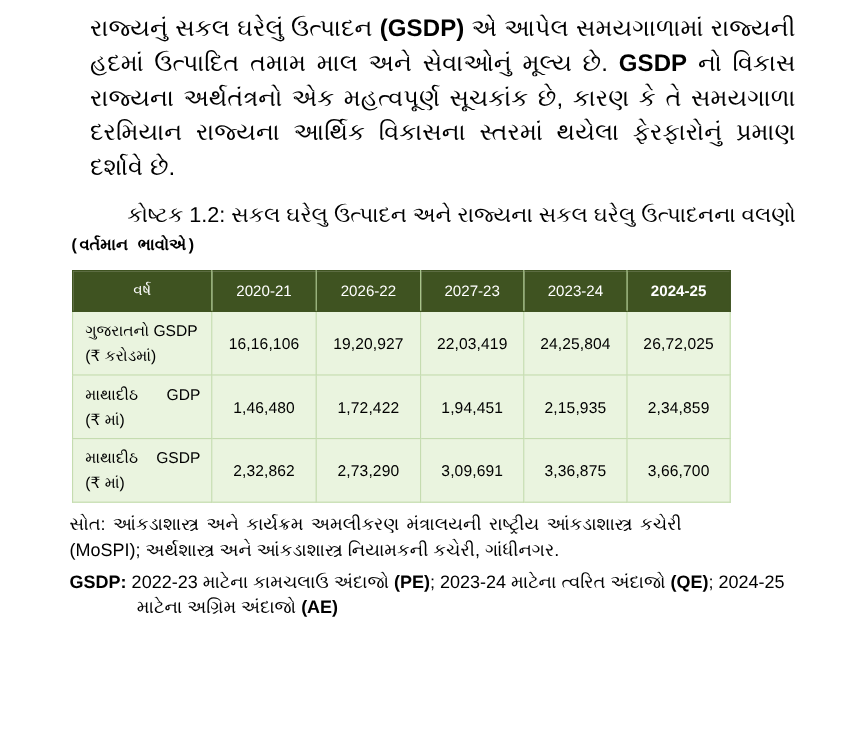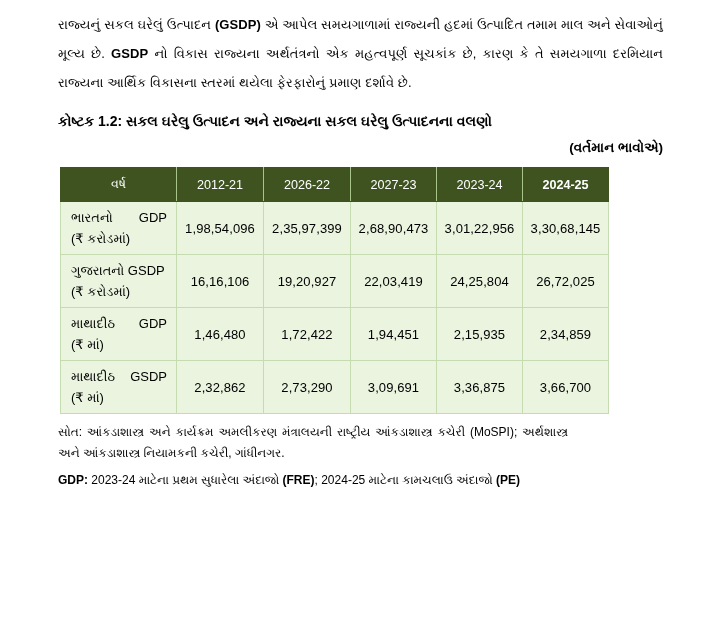--- a/index.html
+++ b/index.html
@@ -17,45 +17,46 @@
   .page {
     position: relative;
     width: 718px;
     height: 618px;
     box-sizing: border-box;
     padding: 10px 55px 0 58px;
   }
 
   
   .para {
-    font-size: 13px;
+    font-size: 20px;
     line-height: 29px;
     text-align: justify;
     text-justify: inter-word;
-    margin: 0 0 6px 0;
+    margin: 0 0 6px 17px;
     letter-spacing: 0.1px;
   }
   .para.p1 { margin-bottom: 11px; }
   .para.p2 { margin-bottom: 12px; }
   .b { font-weight: bold; }
 
   
   .tbl-title {
-    text-align: left;
-    font-size: 14px;
-    font-weight: bold;
+    text-align: right;
+    font-size: 18px;
+    font-weight: normal;
     line-height: 26px;
     margin: 0 0 2px 0;
   }
   .tbl-subtitle {
-    text-align: right;
+    text-align: left;
     font-size: 13.6px;
     font-weight: bold;
     line-height: 24px;
     margin: 0 0 7px 0;
+    font-family: Liberation Mono, monospace;
   }
 
   
   table.gsdp {
     border-collapse: collapse;
     width: 548px;
     margin: 0 0 0 2px;
     table-layout: fixed;
   }
   table.gsdp th,
@@ -101,21 +102,21 @@
   .lbl-line2 { white-space: nowrap; }
   .val-cell {
     text-align: center;
     font-size: 13.1px;
     letter-spacing: 0.1px;
   }
 
   
   .notes {
     margin-top: 8px;
-    font-size: 12px;
+    font-size: 15px;
     line-height: 21px;
   }
   .note-src {
     text-align: justify;
     text-justify: inter-word;
     margin: 0 0 6px 0;
     padding-right: 95px;
   }
   .note-line {
     margin: 0 0 5px 0;
@@ -140,42 +141,28 @@
       <col style="width:116px">
       <col style="width:87px">
       <col style="width:87px">
       <col style="width:86px">
       <col style="width:86px">
       <col style="width:86px">
     </colgroup>
     <thead>
       <tr id="hdr-row">
           <th>વર્ષ</th>
-          <th>2012-21</th>
+          <th>2020-21</th>
           <th>2026-22</th>
           <th>2027-23</th>
           <th>2023-24</th>
           <th>2024-25</th>
         </tr>
     </thead>
     <tbody id="body-rows">
-        <tr>
-          <td class="lbl-cell">
-            <div class="lbl-line1">
-              <span>ભારતનો</span>
-              <span>GDP</span>
-            </div>
-            <div class="lbl-line2">(₹ કરોડમાં)</div>
-          </td>
-          <td class="val-cell">1,98,54,096</td>
-          <td class="val-cell">2,35,97,399</td>
-          <td class="val-cell">2,68,90,473</td>
-          <td class="val-cell">3,01,22,956</td>
-          <td class="val-cell">3,30,68,145</td>
-        </tr>
         <tr>
           <td class="lbl-cell">
             <div class="lbl-line1 nojust"><span>ગુજરાતનો GSDP</span></div>
             <div class="lbl-line2">(₹ કરોડમાં)</div>
           </td>
           <td class="val-cell">16,16,106</td>
           <td class="val-cell">19,20,927</td>
           <td class="val-cell">22,03,419</td>
           <td class="val-cell">24,25,804</td>
           <td class="val-cell">26,72,025</td>
@@ -206,16 +193,16 @@
           <td class="val-cell">2,73,290</td>
           <td class="val-cell">3,09,691</td>
           <td class="val-cell">3,36,875</td>
           <td class="val-cell">3,66,700</td>
         </tr>
       </tbody>
   </table>
 
   <div class="notes">
     <p class="note-src"><span>સોત: આંકડાશાસ્ત્ર અને કાર્યક્રમ અમલીકરણ મંત્રાલયની રાષ્ટ્રીય આંકડાશાસ્ત્ર કચેરી (MoSPI); અર્થશાસ્ત્ર અને આંકડાશાસ્ત્ર નિયામકની કચેરી, ગાંધીનગર.</span></p>
-    <p class="note-line last"><span class="b">GDP:</span><span> 2023-24 માટેના પ્રથમ સુધારેલા અંદાજો </span><span class="b">(FRE)</span><span>; 2024-25 માટેના કામચલાઉ અંદાજો </span><span class="b">(PE)</span></p>
+    <p class="note-line"><span class="b">GSDP:</span><span> 2022-23 માટેના કામચલાઉ અંદાજો </span><span class="b">(PE)</span><span>; 2023-24 માટેના ત્વરિત અંદાજો </span><span class="b">(QE)</span><span>; 2024-25 માટેના અગ્રિમ અંદાજો </span><span class="b">(AE)</span></p>
   </div>
 
 </div>
 
 </body></html>

